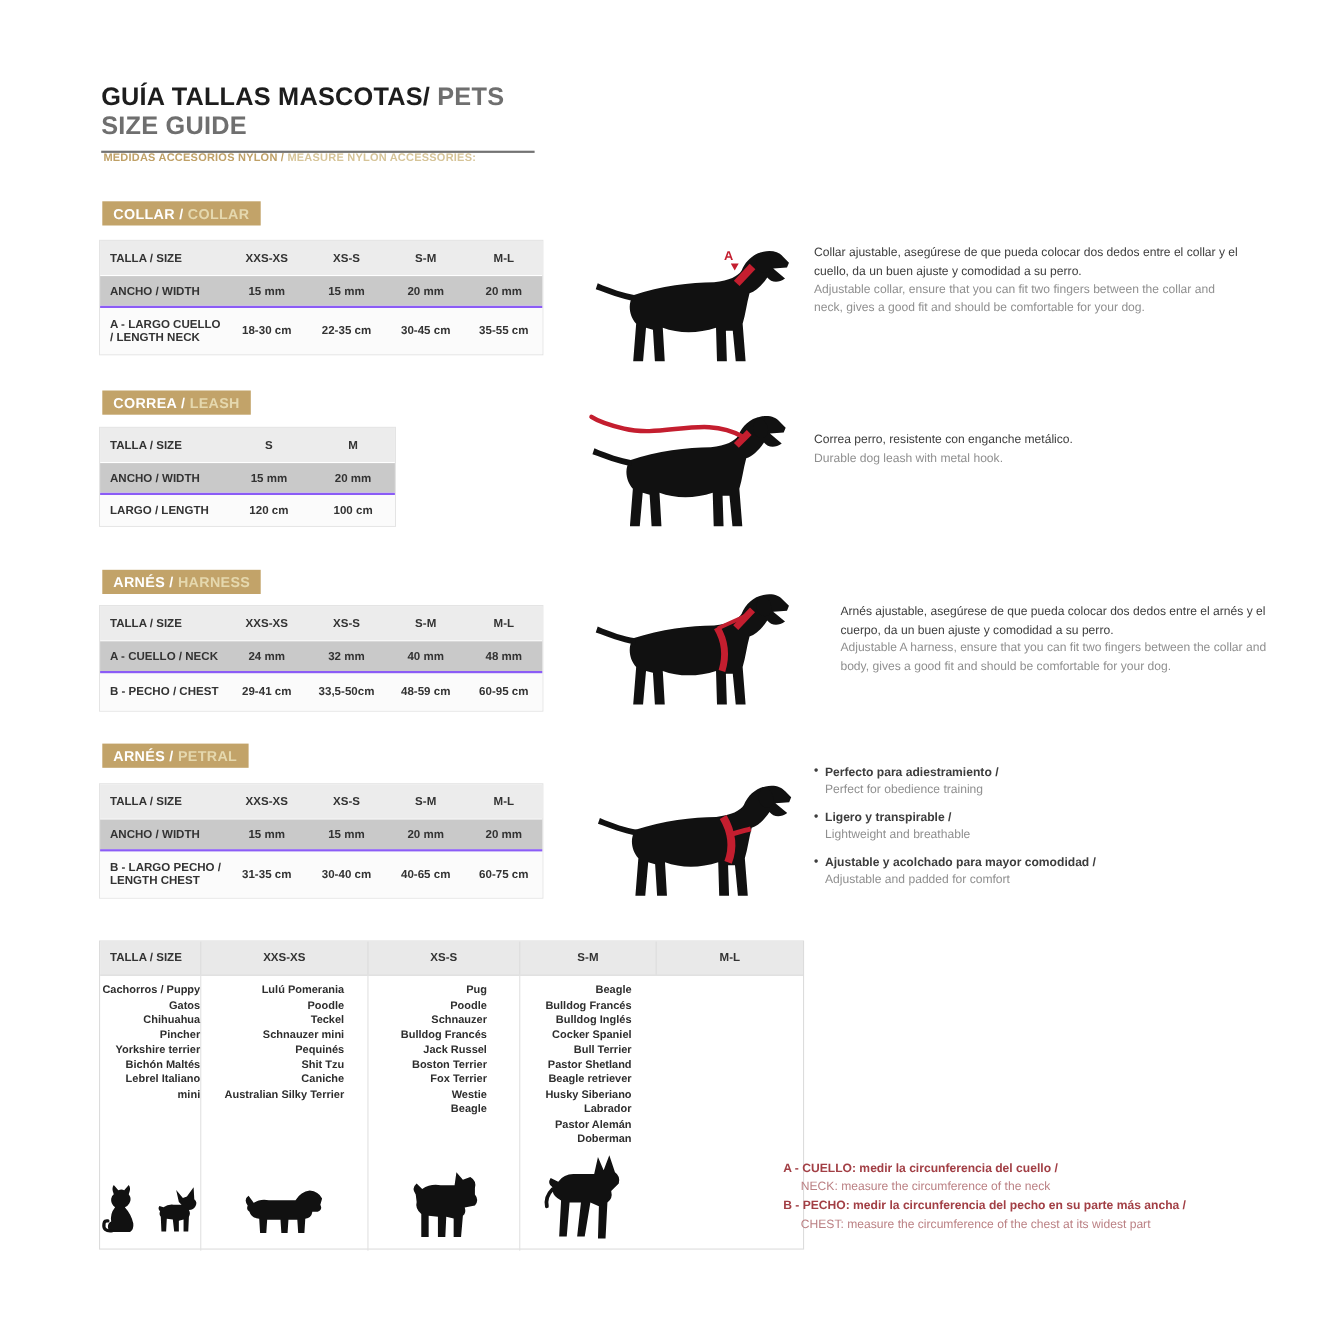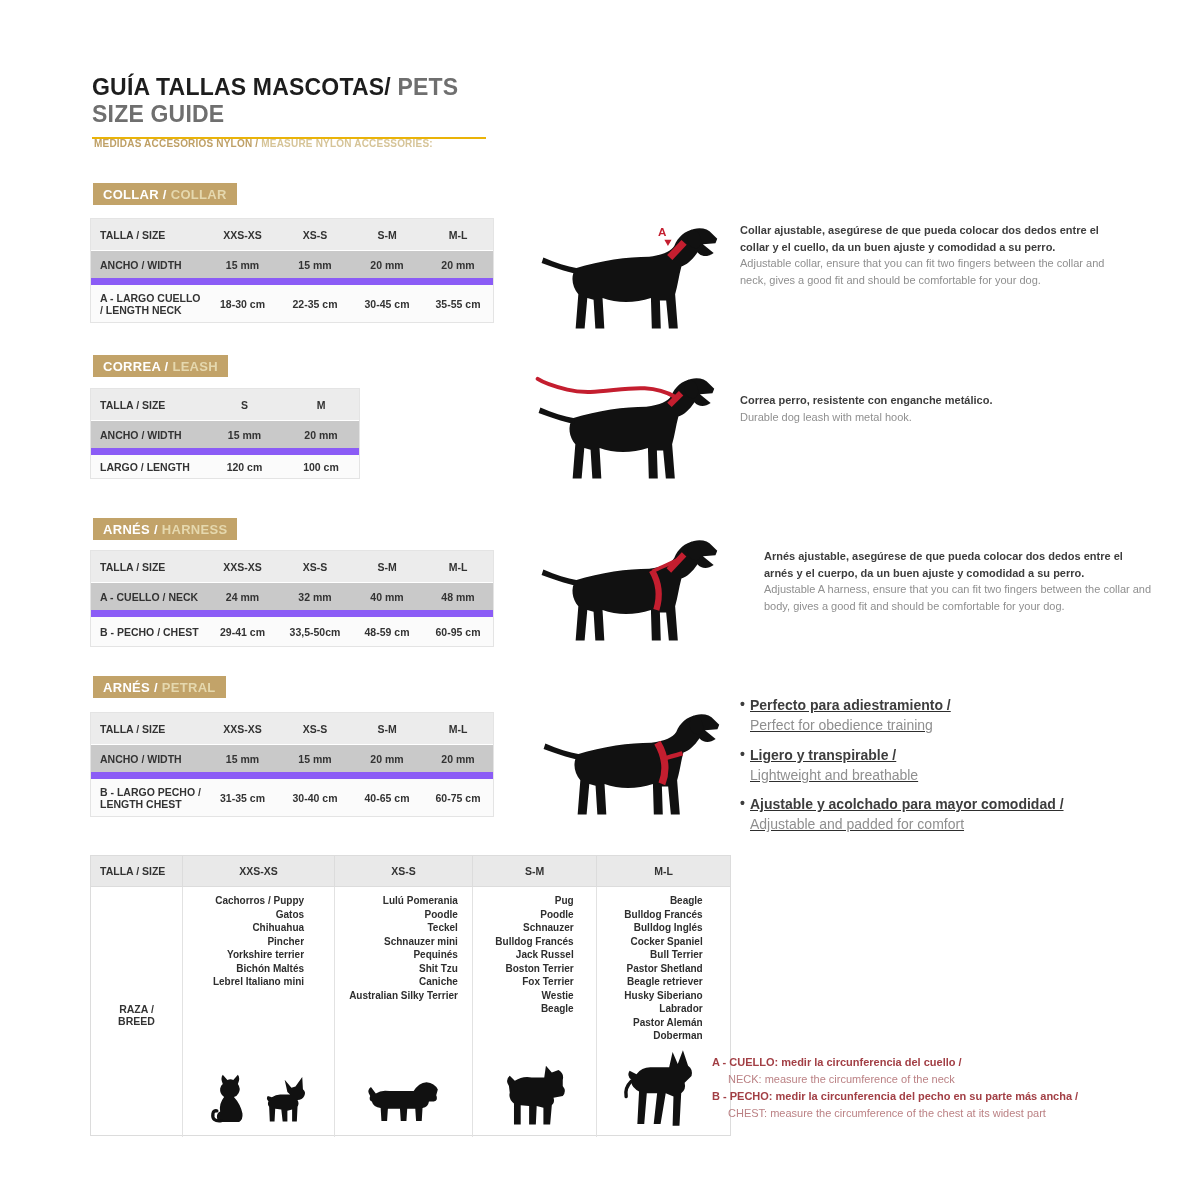--- a/index.html
+++ b/index.html
@@ -2,47 +2,47 @@
 <html><head>
 <meta charset="utf-8">
 <style>
   * { margin:0; padding:0; box-sizing:border-box; }
   html,body { background:#ffffff; }
   .page {
     position:relative; width:1200px; height:1200px; background:#ffffff;
     font-family:"Liberation Sans", sans-serif; color:#2e2e2e; overflow:hidden;
   }
   
-  .title-wrap { position:absolute; left:92px; top:74px; width:394px; border-bottom:2px solid #eab308; padding-bottom:9px; }
+  .title-wrap { position:absolute; left:92px; top:74px; width:394px; border-bottom:2px solid #737373; padding-bottom:9px; }
   .title-es { font-size:23px; font-weight:bold; color:#1d1d1d; letter-spacing:.2px; }
   .title-en { font-size:23px; font-weight:bold; color:#6f6f6f; letter-spacing:.2px; }
   .subtitle { position:absolute; left:94px; top:138px; font-size:10px; font-weight:bold; letter-spacing:.2px; }
   .subtitle .es { color:#bfa066; }
   .subtitle .en { color:#d6c498; }
   
   .badge { position:absolute; background:#c2a369; padding:4px 10px 3px 10px; font-size:13px; font-weight:bold; letter-spacing:.3px; }
   .badge .es { color:#ffffff; }
   .badge .en { color:#e5d8ae; }
   
   .size-table { position:absolute; font-size:10.5px; font-weight:bold; color:#333; border:1px solid #e4e4e4; background:#fff; }
   .st-row { display:grid; align-items:stretch; }
   .cols5 { grid-template-columns:115px 73px 72px 72px 70px; }
   .cols3 { grid-template-columns:115px 77px 76px; }
   .st-row .cell { display:flex; align-items:center; justify-content:center; text-align:center; padding:2px 3px; }
   .st-row .lbl { justify-content:flex-start; text-align:left; padding-left:9px; }
   .r-head { background:#ececec; min-height:31px; }
   .r-mid  { background:#c9c9c9; min-height:28px; border-top:1px solid #ffffff; }
-  .r-last { background:#fbfbfb; min-height:30px; border-top:7px solid #8b5cf6; }
+  .r-last { background:#fbfbfb; min-height:30px; border-top:2px solid #8b5cf6; }
   .r-tall { min-height:44px; }
   
   .desc { position:absolute; width:388px; font-size:11px; line-height:1.5; }
-  .desc .es { display:block; font-weight:bold; color:#3d3d3d; }
+  .desc .es { display:block; font-weight:normal; color:#3d3d3d; }
   .desc .en { display:block; color:#8f8f8f; }
   
-  .bullets { position:absolute; width:340px; font-size:14px; line-height:1.45; list-style:none;text-decoration:underline; }
+  .bullets { position:absolute; width:340px; font-size:11px; line-height:1.45; list-style:none; }
   .bullets li { margin-bottom:9px; }
   .bullets .es { display:block; font-weight:bold; color:#3d3d3d; padding-left:10px; position:relative; }
   .bullets .es::before { content:"\2022"; position:absolute; left:0; top:-1px; color:#3d3d3d; }
   .bullets .en { display:block; color:#8f8f8f; padding-left:10px; }
   
   .dog-svg { position:absolute; width:190px; height:119px; }
   
   .breed-table { position:absolute; left:90px; top:855px; width:641px; height:281px; border:1px solid #dcdcdc; background:#fff; }
   .bt-head { display:grid; grid-template-columns:92px 152px 138px 124px 133px; background:#e9e9e9; border-bottom:1px solid #dcdcdc; }
   .bt-head .cell { display:flex; align-items:center; justify-content:center; min-height:30px; font-size:10.5px; font-weight:bold; color:#333; border-right:1px solid #dcdcdc; }
@@ -233,23 +233,20 @@
 
   <div class="breed-table">
     <div class="bt-head">
       <div class="cell lbl">TALLA /  SIZE</div>
       <div class="cell">XXS-XS</div>
       <div class="cell">XS-S</div>
       <div class="cell">S-M</div>
       <div class="cell">M-L</div>
     </div>
     <div class="bt-body">
-      <div class="bt-col">
-        <div class="bt-rowlabel">RAZA / BREED</div>
-      </div>
       <div class="bt-col">
         <div>
             <div class="breed-item">Cachorros / Puppy</div>
             <div class="breed-item">Gatos</div>
             <div class="breed-item">Chihuahua</div>
             <div class="breed-item">Pincher</div>
             <div class="breed-item">Yorkshire terrier</div>
             <div class="breed-item">Bichón Maltés</div>
             <div class="breed-item">Lebrel Italiano mini</div>
           </div>

